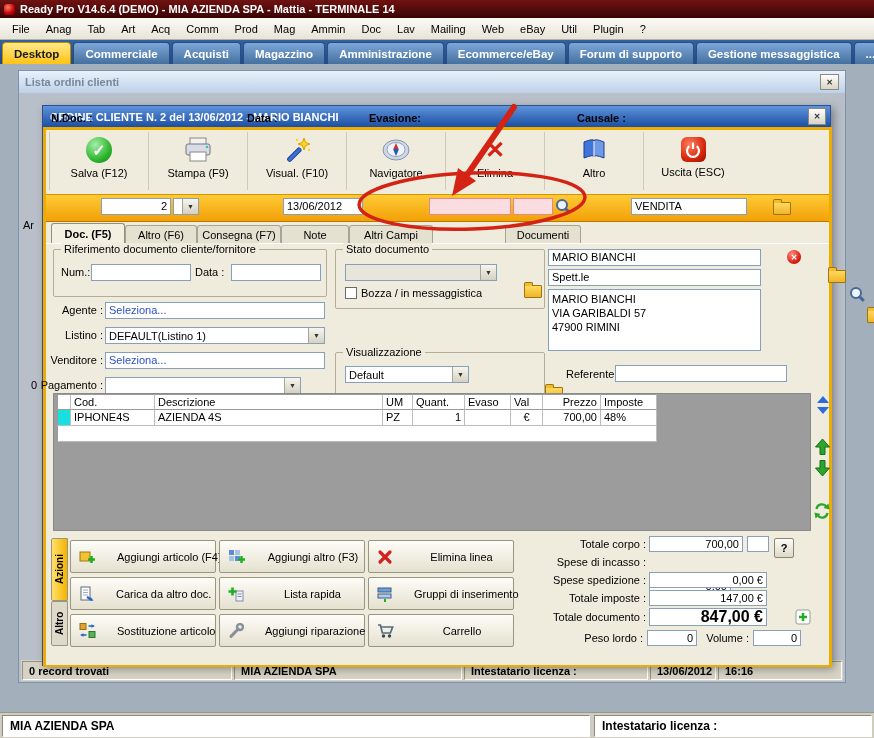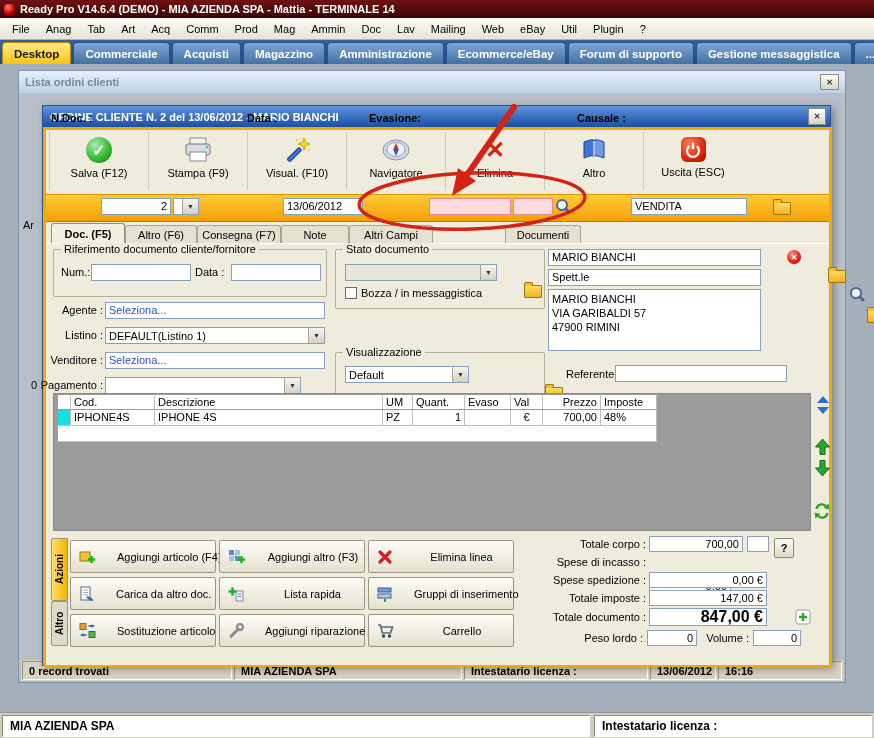--- a/index.html
+++ b/index.html
@@ -368,21 +368,21 @@
       <span class="tc w-um">UM</span>
       <span class="tc w-qta">Quant.</span>
       <span class="tc w-eva">Evaso</span>
       <span class="tc w-val">Val</span>
       <span class="tc w-prz ra">Prezzo</span>
       <span class="tc w-imp">Imposte</span>
     </div>
     <div class="trw">
       <span class="tc w-sl cyan"></span>
       <span class="tc w-cod">IPHONE4S</span>
-      <span class="tc w-dsc">IPHONE 4S</span>
+      <span class="tc w-dsc">AZIENDA 4S</span>
       <span class="tc w-um">PZ</span>
       <span class="tc w-qta ra">1</span>
       <span class="tc w-eva"></span>
       <span class="tc w-val ca">€</span>
       <span class="tc w-prz ra">700,00</span>
       <span class="tc w-imp">48%</span>
     </div>
     <div class="trw">
       <span class="tc" style="width:600px"></span>
     </div>

